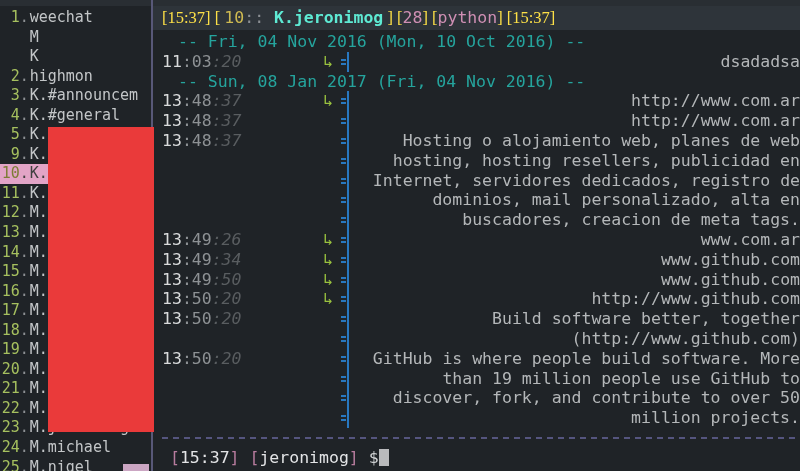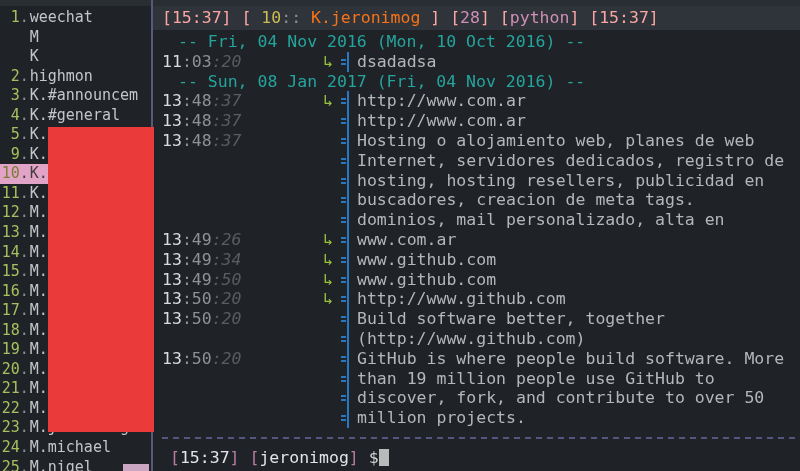--- a/index.html
+++ b/index.html
@@ -23,37 +23,37 @@
   .srow.hl .dot, .srow.hl .bname { color:#3f3f3f; }
 
   .vsep { position:absolute; left:151px; top:0; width:2px; height:471px; background:#585878; z-index:1; }
 
   
   .titlebar {
     position:absolute; left:153px; top:6px; width:647px; height:24px;
     background:#2e343a; line-height:24px; font-size:16.5px;
     padding-left:9px; white-space:pre; z-index:1;
   }
-  .tb-bracket { color:#fca5a5; }
+  .tb-bracket { color:#fde047;font-family:Liberation Serif, serif; }
   .tb-number  { color:#cfba51; }
   .tb-dim     { color:#8b8f93; }
-  .tb-bright  { color:#f97316; }
+  .tb-bright  { color:#5eead4;font-weight:bold; }
   .tb-pink    { color:#cf8fb4; }
 
   
   .chat { position:absolute; left:153px; top:32px; width:647px; z-index:1; }
   .crow { display:flex; height:19.8px; line-height:19.8px; font-size:16.5px; white-space:pre; }
   .ct  { flex:none; width:170px; padding-left:9px; overflow:hidden; }
   .hh { color:#d9dbdc; } .mm { color:#8d9194; } .ss { color:#595d60;font-style:italic; }
   .ca  { flex:none; width:12px; color:#9ac23f; }
   .cs  { flex:none; width:22px; position:relative; }
   .cs::before { content:""; position:absolute; left:12px; top:0; bottom:0; width:2px; background:#2878c0; }
   .cs.tick::after { content:""; position:absolute; left:6px; top:7px; width:5px; height:2px;
                     background:#2878c0; box-shadow:0 4px 0 #2878c0; }
-  .cm  { flex:1; color:#b4b7b9; overflow:hidden; }
+  .cm  { flex:1; color:#b4b7b9; overflow:hidden;text-align:right; }
   .crow.date { display:block; padding-left:25px; color:#25a49d; }
   .crow.dashes { display:block; position:relative; }
   .crow.dashes::before { content:""; position:absolute; left:9px; right:4px; top:9px; height:2px;
     background:repeating-linear-gradient(90deg,#55557f 0 6px,transparent 6px 11px); }
 
   
   .inputbar { position:absolute; left:153px; top:448px; width:647px; height:20px;
               line-height:19.8px; font-size:16.5px; padding-left:17px; white-space:pre; z-index:1; }
   .in-pink { color:#b77c9e; }
   .in-white { color:#e3e4e6; }
@@ -100,24 +100,24 @@
 
 <div class="titlebar" id="titlebar"><span class="tb-bracket">[15:37] </span><span class="tb-bracket">[ </span><span class="tb-number">10</span><span class="tb-dim">:: </span><span class="tb-bright">K.jeronimog</span><span class="tb-bracket"> ] </span><span class="tb-bracket">[</span><span class="tb-pink">28</span><span class="tb-bracket">] </span><span class="tb-bracket">[</span><span class="tb-pink">python</span><span class="tb-bracket">] </span><span class="tb-bracket">[15:37]</span></div>
 
 <div class="chat" id="chat">
     <div class="crow date">-- Fri, 04 Nov 2016 (Mon, 10 Oct 2016) --</div>
     <div class="crow"><span class="ct"><span class="hh">11</span><span class="mm">:03</span><span class="ss">:20</span></span><span class="ca">↳</span><span class="cs tick"></span><span class="cm">dsadadsa</span></div>
     <div class="crow date">-- Sun, 08 Jan 2017 (Fri, 04 Nov 2016) --</div>
     <div class="crow"><span class="ct"><span class="hh">13</span><span class="mm">:48</span><span class="ss">:37</span></span><span class="ca">↳</span><span class="cs tick"></span><span class="cm">http://www.com.ar</span></div>
     <div class="crow"><span class="ct"><span class="hh">13</span><span class="mm">:48</span><span class="ss">:37</span></span><span class="ca"></span><span class="cs tick"></span><span class="cm">http://www.com.ar</span></div>
     <div class="crow"><span class="ct"><span class="hh">13</span><span class="mm">:48</span><span class="ss">:37</span></span><span class="ca"></span><span class="cs tick"></span><span class="cm">Hosting o alojamiento web, planes de web</span></div>
+    <div class="crow"><span class="ct"></span><span class="ca"></span><span class="cs tick"></span><span class="cm">hosting, hosting resellers, publicidad en</span></div>
     <div class="crow"><span class="ct"></span><span class="ca"></span><span class="cs tick"></span><span class="cm">Internet, servidores dedicados, registro de</span></div>
-    <div class="crow"><span class="ct"></span><span class="ca"></span><span class="cs tick"></span><span class="cm">hosting, hosting resellers, publicidad en</span></div>
+    <div class="crow"><span class="ct"></span><span class="ca"></span><span class="cs tick"></span><span class="cm">dominios, mail personalizado, alta en</span></div>
     <div class="crow"><span class="ct"></span><span class="ca"></span><span class="cs tick"></span><span class="cm">buscadores, creacion de meta tags.</span></div>
-    <div class="crow"><span class="ct"></span><span class="ca"></span><span class="cs tick"></span><span class="cm">dominios, mail personalizado, alta en</span></div>
     <div class="crow"><span class="ct"><span class="hh">13</span><span class="mm">:49</span><span class="ss">:26</span></span><span class="ca">↳</span><span class="cs tick"></span><span class="cm">www.com.ar</span></div>
     <div class="crow"><span class="ct"><span class="hh">13</span><span class="mm">:49</span><span class="ss">:34</span></span><span class="ca">↳</span><span class="cs tick"></span><span class="cm">www.github.com</span></div>
     <div class="crow"><span class="ct"><span class="hh">13</span><span class="mm">:49</span><span class="ss">:50</span></span><span class="ca">↳</span><span class="cs tick"></span><span class="cm">www.github.com</span></div>
     <div class="crow"><span class="ct"><span class="hh">13</span><span class="mm">:50</span><span class="ss">:20</span></span><span class="ca">↳</span><span class="cs tick"></span><span class="cm">http://www.github.com</span></div>
     <div class="crow"><span class="ct"><span class="hh">13</span><span class="mm">:50</span><span class="ss">:20</span></span><span class="ca"></span><span class="cs tick"></span><span class="cm">Build software better, together</span></div>
     <div class="crow"><span class="ct"></span><span class="ca"></span><span class="cs tick"></span><span class="cm">(http://www.github.com)</span></div>
     <div class="crow"><span class="ct"><span class="hh">13</span><span class="mm">:50</span><span class="ss">:20</span></span><span class="ca"></span><span class="cs tick"></span><span class="cm">GitHub is where people build software. More</span></div>
     <div class="crow"><span class="ct"></span><span class="ca"></span><span class="cs tick"></span><span class="cm">than 19 million people use GitHub to</span></div>
     <div class="crow"><span class="ct"></span><span class="ca"></span><span class="cs tick"></span><span class="cm">discover, fork, and contribute to over 50</span></div>
     <div class="crow"><span class="ct"></span><span class="ca"></span><span class="cs tick"></span><span class="cm">million projects.</span></div>

